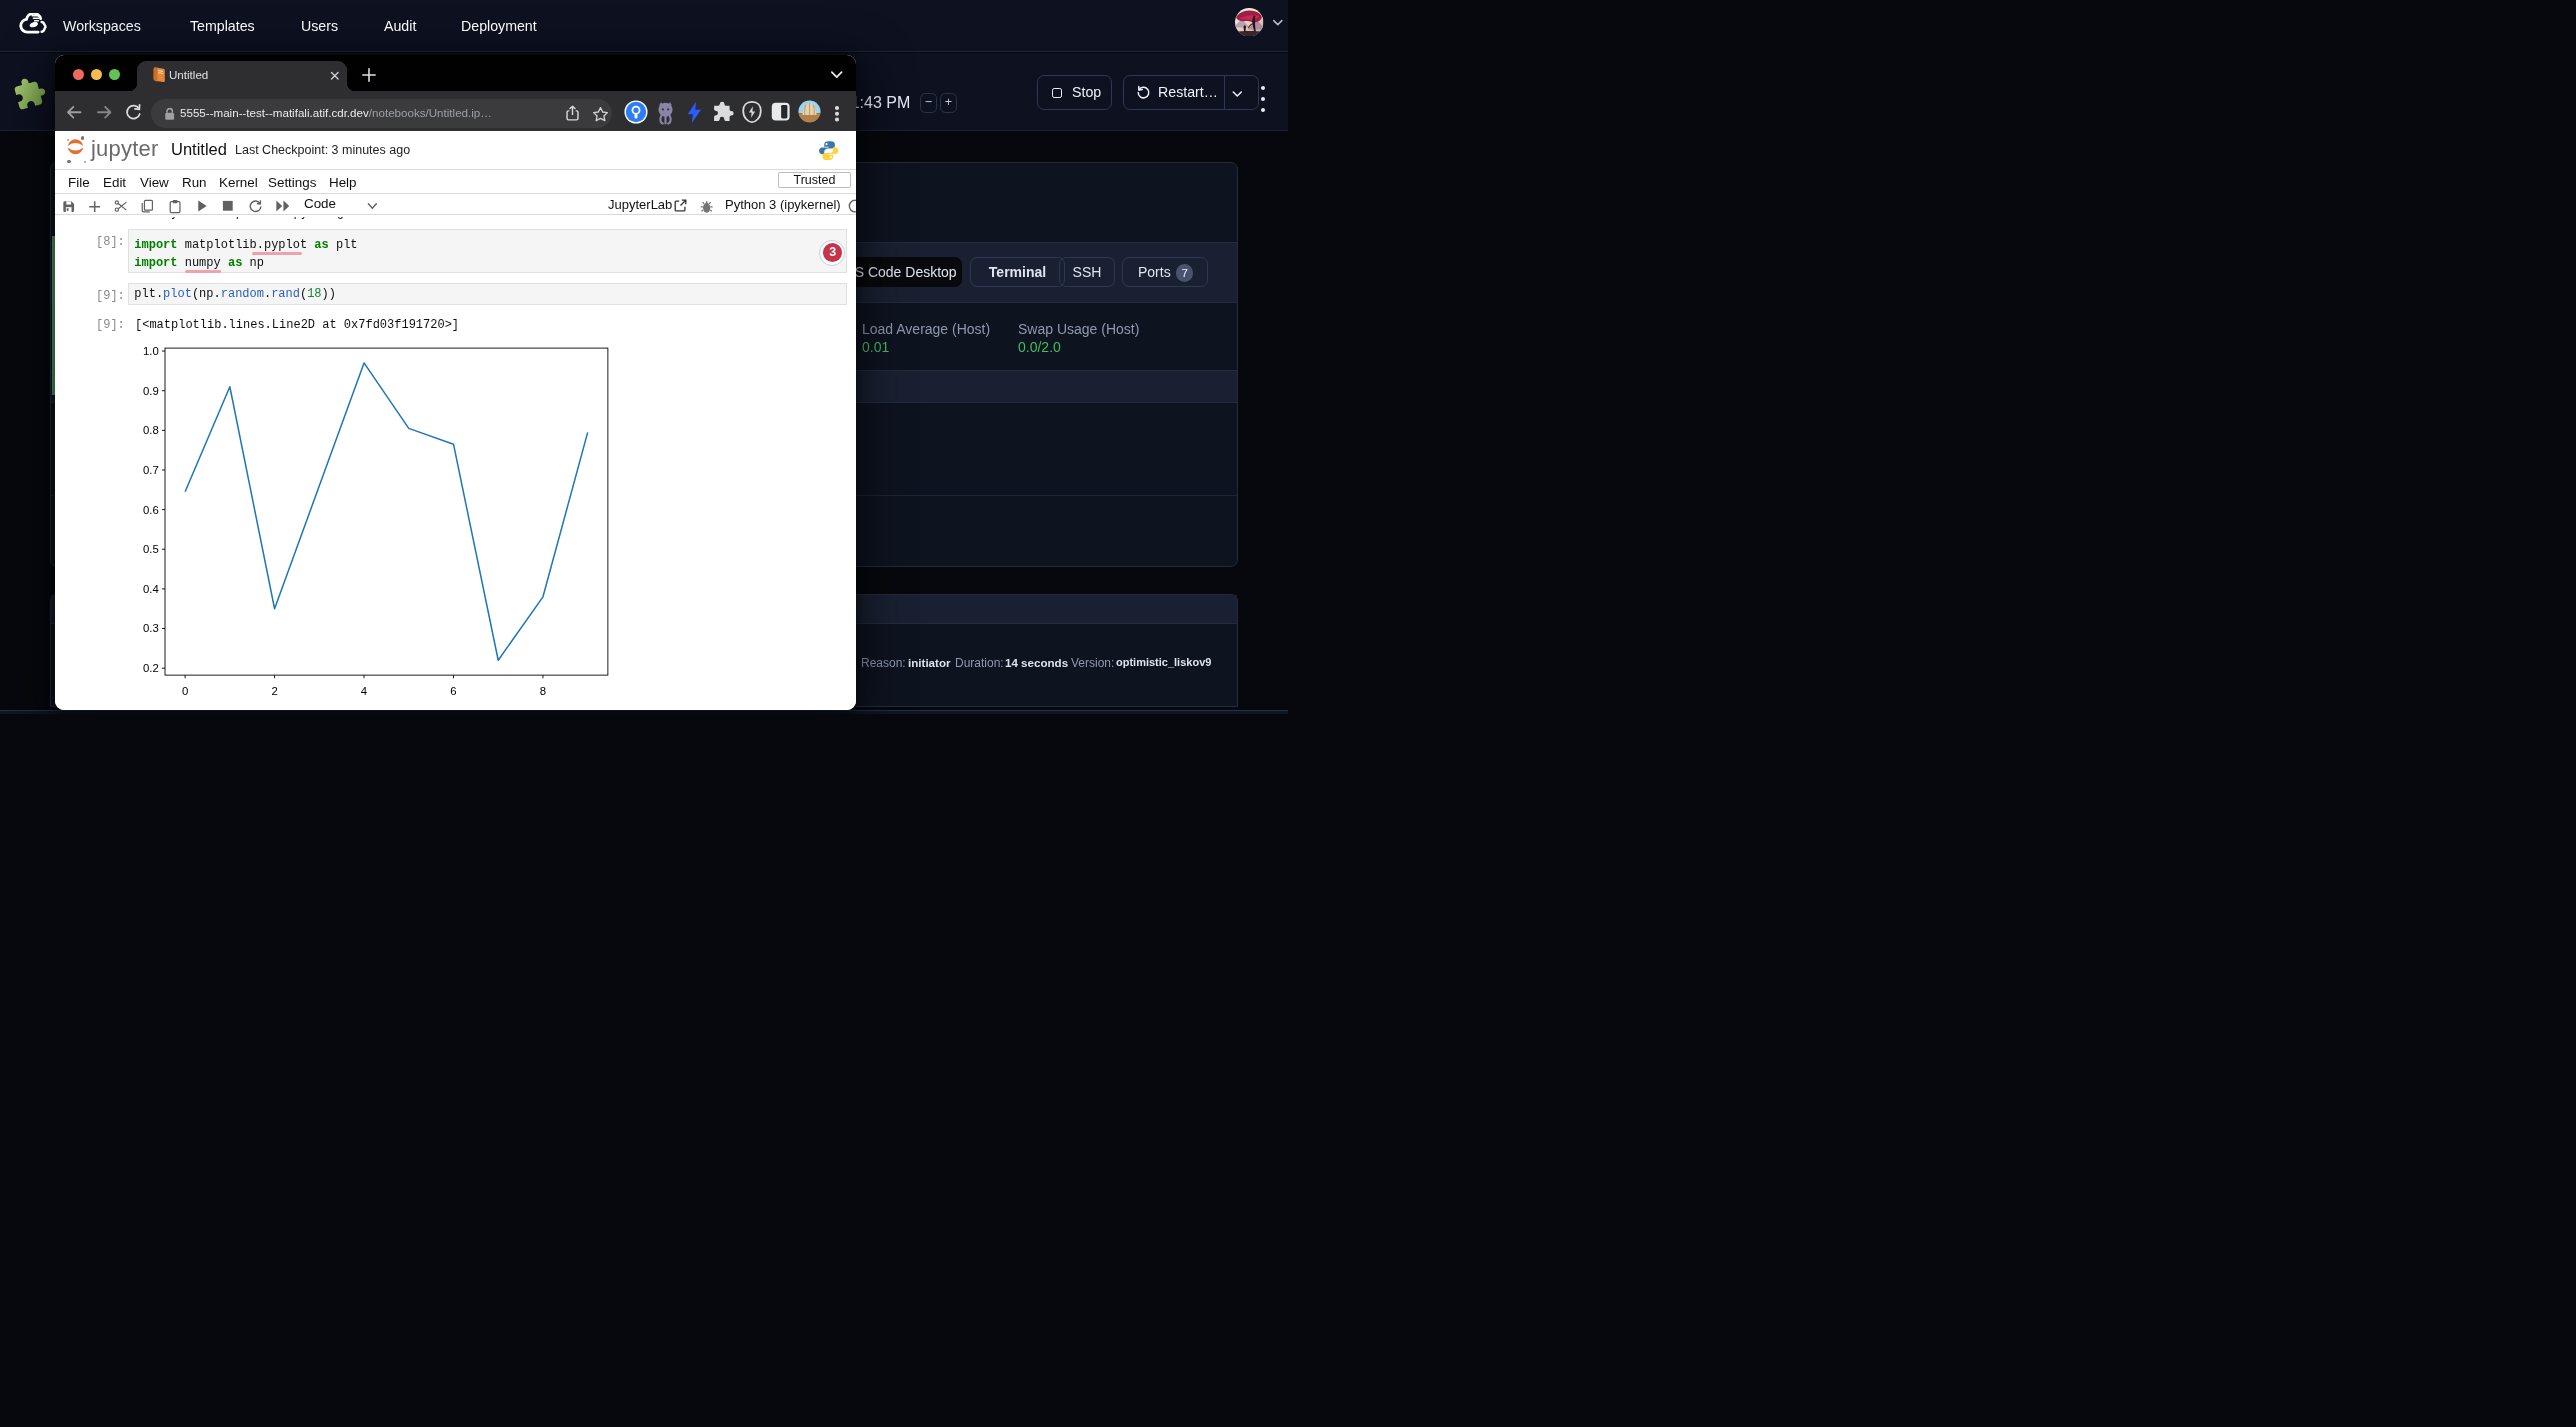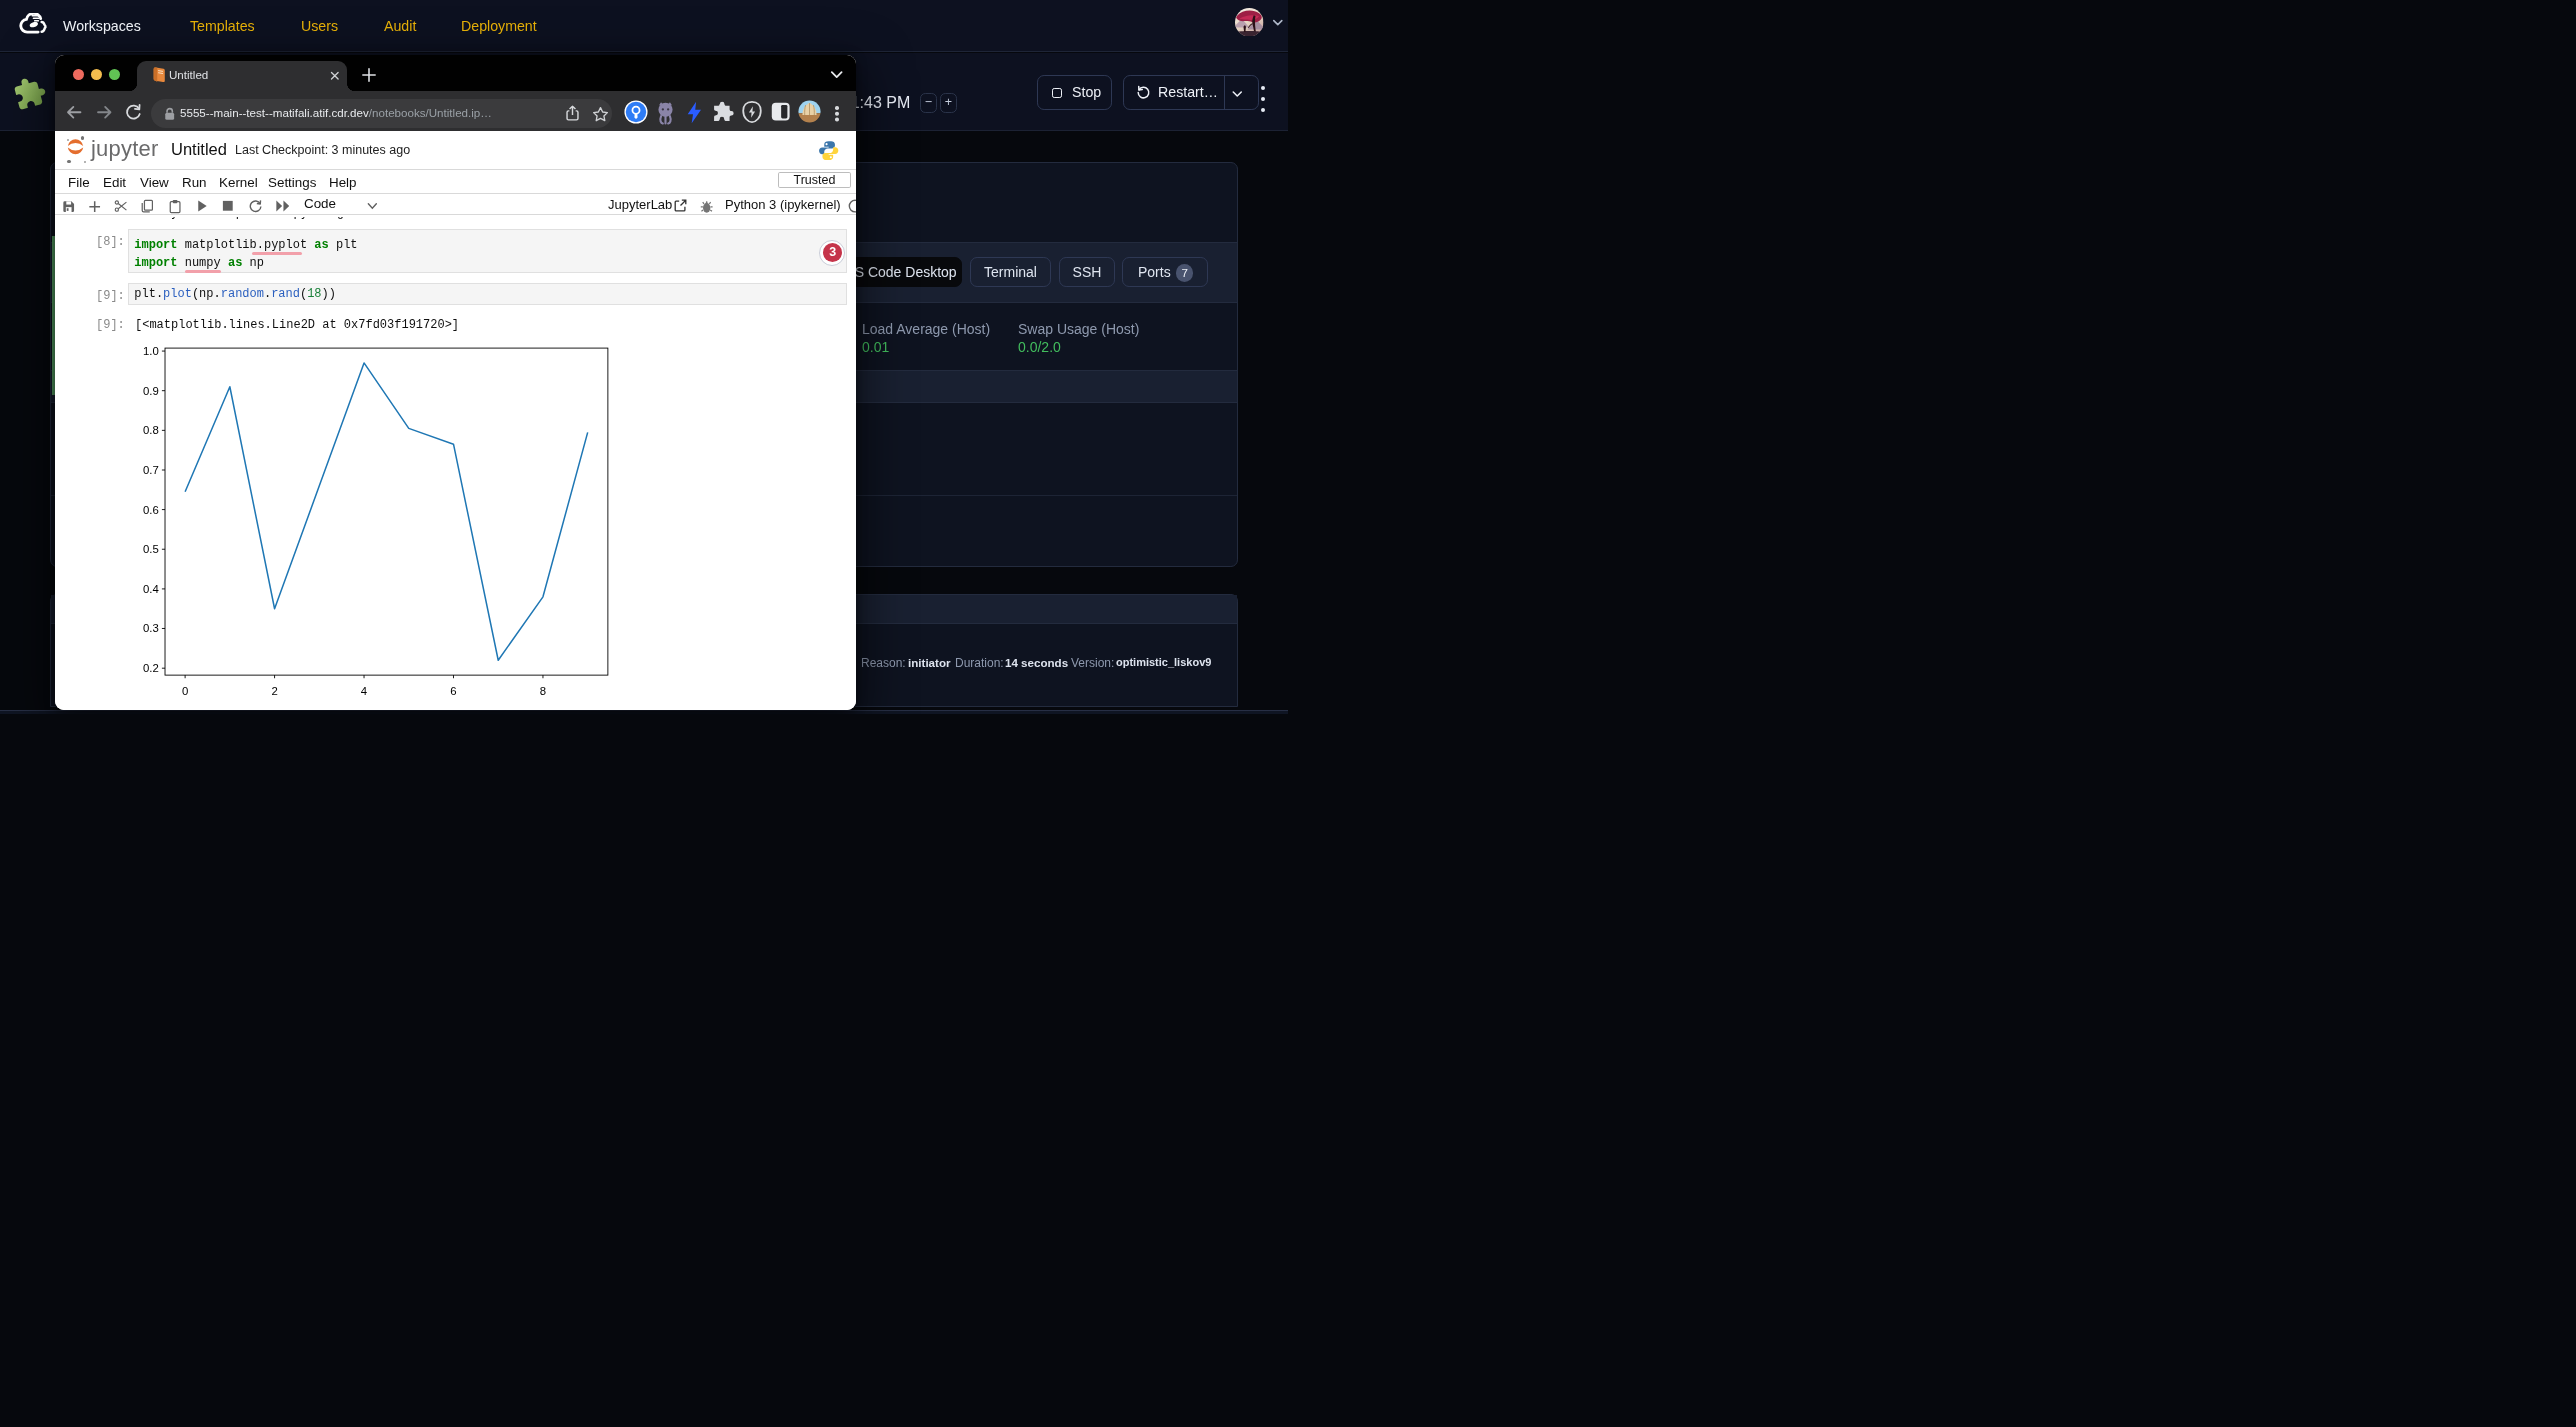--- a/index.html
+++ b/index.html
@@ -2,21 +2,21 @@
 <html style="font-size:14.2px"><head>
 <meta charset="utf-8">
 <style>
   * { margin:0; padding:0; box-sizing:border-box; }
   html,body { width:1288px; height:714px; overflow:hidden; }
   body { font-family:"Liberation Sans", sans-serif; background:#06080d; position:relative; }
   .abs { position:absolute; }
 
   
   #nav { position:absolute; left:0; top:0; width:1288px; height:52px; background:#0d1120; border-bottom:0.9px solid #1e2537; }
-  #nav .item { position:absolute; top:0; height:52px; line-height:52px; font-size:14.2px; color:#eab308; font-weight:500; }
+  #nav .item { position:absolute; top:0; height:52px; line-height:52px; font-size:14.2px; color:#ffffff; font-weight:500; }
   #nav .item.active { color:#f4f7fc; }
 
   
   #wshead { position:absolute; left:0; top:53px; width:1288px; height:78px; background:#0d1120; border-bottom:0.9px solid #1c2234; }
 
   
   #contentbg { position:absolute; left:0; top:131px; width:1288px; height:583px; background:#06080d; }
 
   
   #panel1 { position:absolute; left:50px; top:162px; width:1188px; height:405px; background:#0e1320; border:0.9px solid #232b3e; border-radius:7.1px; overflow:hidden; }
@@ -136,21 +136,21 @@
   <div class="abs" style="left:1261px;top:33px;width:4px;height:4px;border-radius:50%;background:#e6ebf4;box-shadow:0 11px 0 #e6ebf4, 0 22px 0 #e6ebf4;"></div>
 </div>
 <div id="contentbg"></div>
 
 <div id="panel1">
   <div class="band1"></div>
   <div class="band2"></div>
   <div class="div3"></div>
 </div>
 <div class="appbtn" style="left:840px;width:122px;background:#08090c;border-color:#08090c;">VS Code Desktop</div>
-<div class="appbtn" style="left:970px;width:81px;">Terminal</div>
+<div class="appbtn" style="left:970px;width:95px;font-weight:bold;">Terminal</div>
 <div class="appbtn" style="left:1059px;width:56px;">SSH</div>
 <div class="appbtn" style="left:1122px;width:86px;text-align:left;padding-left:15px;">Ports
   <span class="abs" style="left:53px;top:6.2px;width:17.4px;height:17.4px;border-radius:50%;background:#49536e;color:#eef1f7;font-size:11.6px;line-height:17.4px;text-align:center;">7</span>
 </div>
 <div class="statlabel" style="left:862px;top:321px;">Load Average (Host)</div>
 <div class="statvalue" style="left:862px;top:339px;">0.01</div>
 <div class="statlabel" style="left:1018px;top:321px;">Swap Usage (Host)</div>
 <div class="statvalue" style="left:1018px;top:339px;">0.0/2.0</div>
 <div class="greenbar"></div>
 

